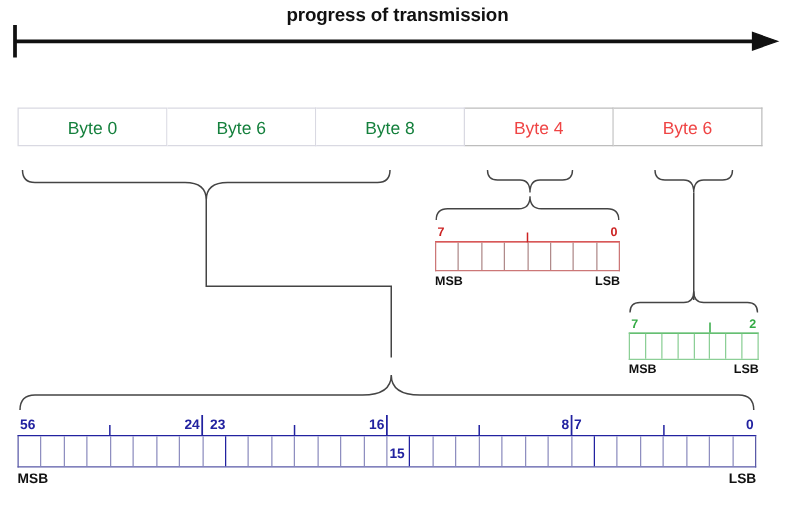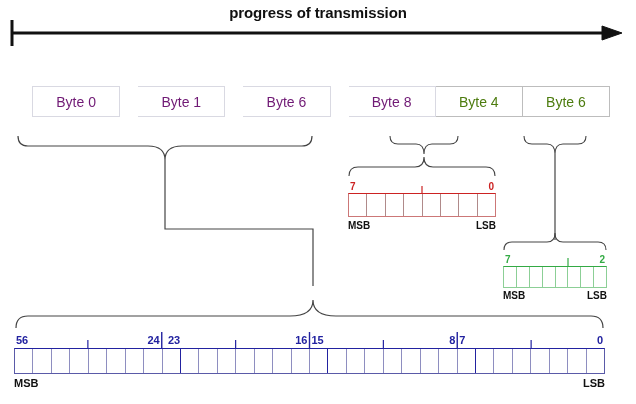--- a/index.html
+++ b/index.html
@@ -28,23 +28,23 @@
   .byte-cell{
     flex:1 1 0;
     border:1px solid #d9d9e2;
     border-left-width:0;
     display:flex;align-items:center;justify-content:center;
     font-size:14px;color:#1f1f8c;
     background:#ffffff;
     box-sizing:border-box;
   }
   .byte-cell.first{border-left-width:1px;}
-  .byte-cell.c-black{color:#4d7c0f;border-color:#bdbdbd;}
+  .byte-cell.c-black{color:#ef4444;border-color:#bdbdbd;}
   .byte-cell.c-red{color:#cc2222;border-color:#bdbdbd;}
-  .byte-cell.c-blue{color:#701a75;border-color:#d9d9e2;margin-left:18px;}
+  .byte-cell.c-blue{color:#15803d;border-color:#d9d9e2;}
 
   
   .bitfield{box-sizing:border-box;}
   .bf-labels{position:relative;height:13px;}
   .bf-num{position:absolute;font-size:10px;font-weight:bold;line-height:13px;}
   .bf-num.left{left:2px;}
   .bf-num.right{right:2px;}
   .bf-cells{display:flex;box-sizing:border-box;}
   .bf-cells .cell{flex:1 1 0;box-sizing:border-box;}
   .msb-lsb{position:relative;height:14px;}
@@ -117,23 +117,20 @@
       <line x1="531.125" y1="340" x2="531.125" y2="348" stroke="#2222a0" stroke-width="1.2"></line>
       <line x1="422" y1="186" x2="422" y2="194" stroke="#cc2222" stroke-width="1.2"></line>
       <line x1="568" y1="258" x2="568" y2="266" stroke="#33aa44" stroke-width="1.2"></line>
     </svg>
 
   <div class="abs" id="byte-row">
     <div class="byte-cell first c-blue">
         <span>Byte 0</span>
       </div>
     <div class="byte-cell c-blue">
-        <span>Byte 1</span>
-      </div>
-    <div class="byte-cell c-blue">
         <span>Byte 6</span>
       </div>
     <div class="byte-cell c-blue">
         <span>Byte 8</span>
       </div>
     <div class="byte-cell c-black">
         <span>Byte 4</span>
       </div>
     <div class="byte-cell c-black">
         <span>Byte 6</span>
@@ -181,21 +178,21 @@
       <span class="lsb">LSB</span>
     </div>
   </div>
 
   <div class="abs bitfield" id="word-field">
     <div class="bf-labels" id="word-numbers">
         <span class="wn" style="left: 2px;">56</span>
         <span class="wn" style="left: 145.75px; transform: translateX(-100%);">24</span>
         <span class="wn" style="left: 154px;">23</span>
         <span class="wn" style="left: 293.5px; transform: translateX(-100%);">16</span>
-        <span class="wn" style="left: 297.5px;">15</span>
+        <span class="wn" style="left: 297.5px; margin-top: 23px;">15</span>
         <span class="wn" style="left: 441.25px; transform: translateX(-100%);">8</span>
         <span class="wn" style="left: 445.25px;">7</span>
         <span class="wn" style="left: 589px; transform: translateX(-100%);">0</span>
       </div>
     <div class="bf-cells" id="word-cells">
         <div class="cell"></div>
         <div class="cell"></div>
         <div class="cell"></div>
         <div class="cell"></div>
         <div class="cell"></div>

